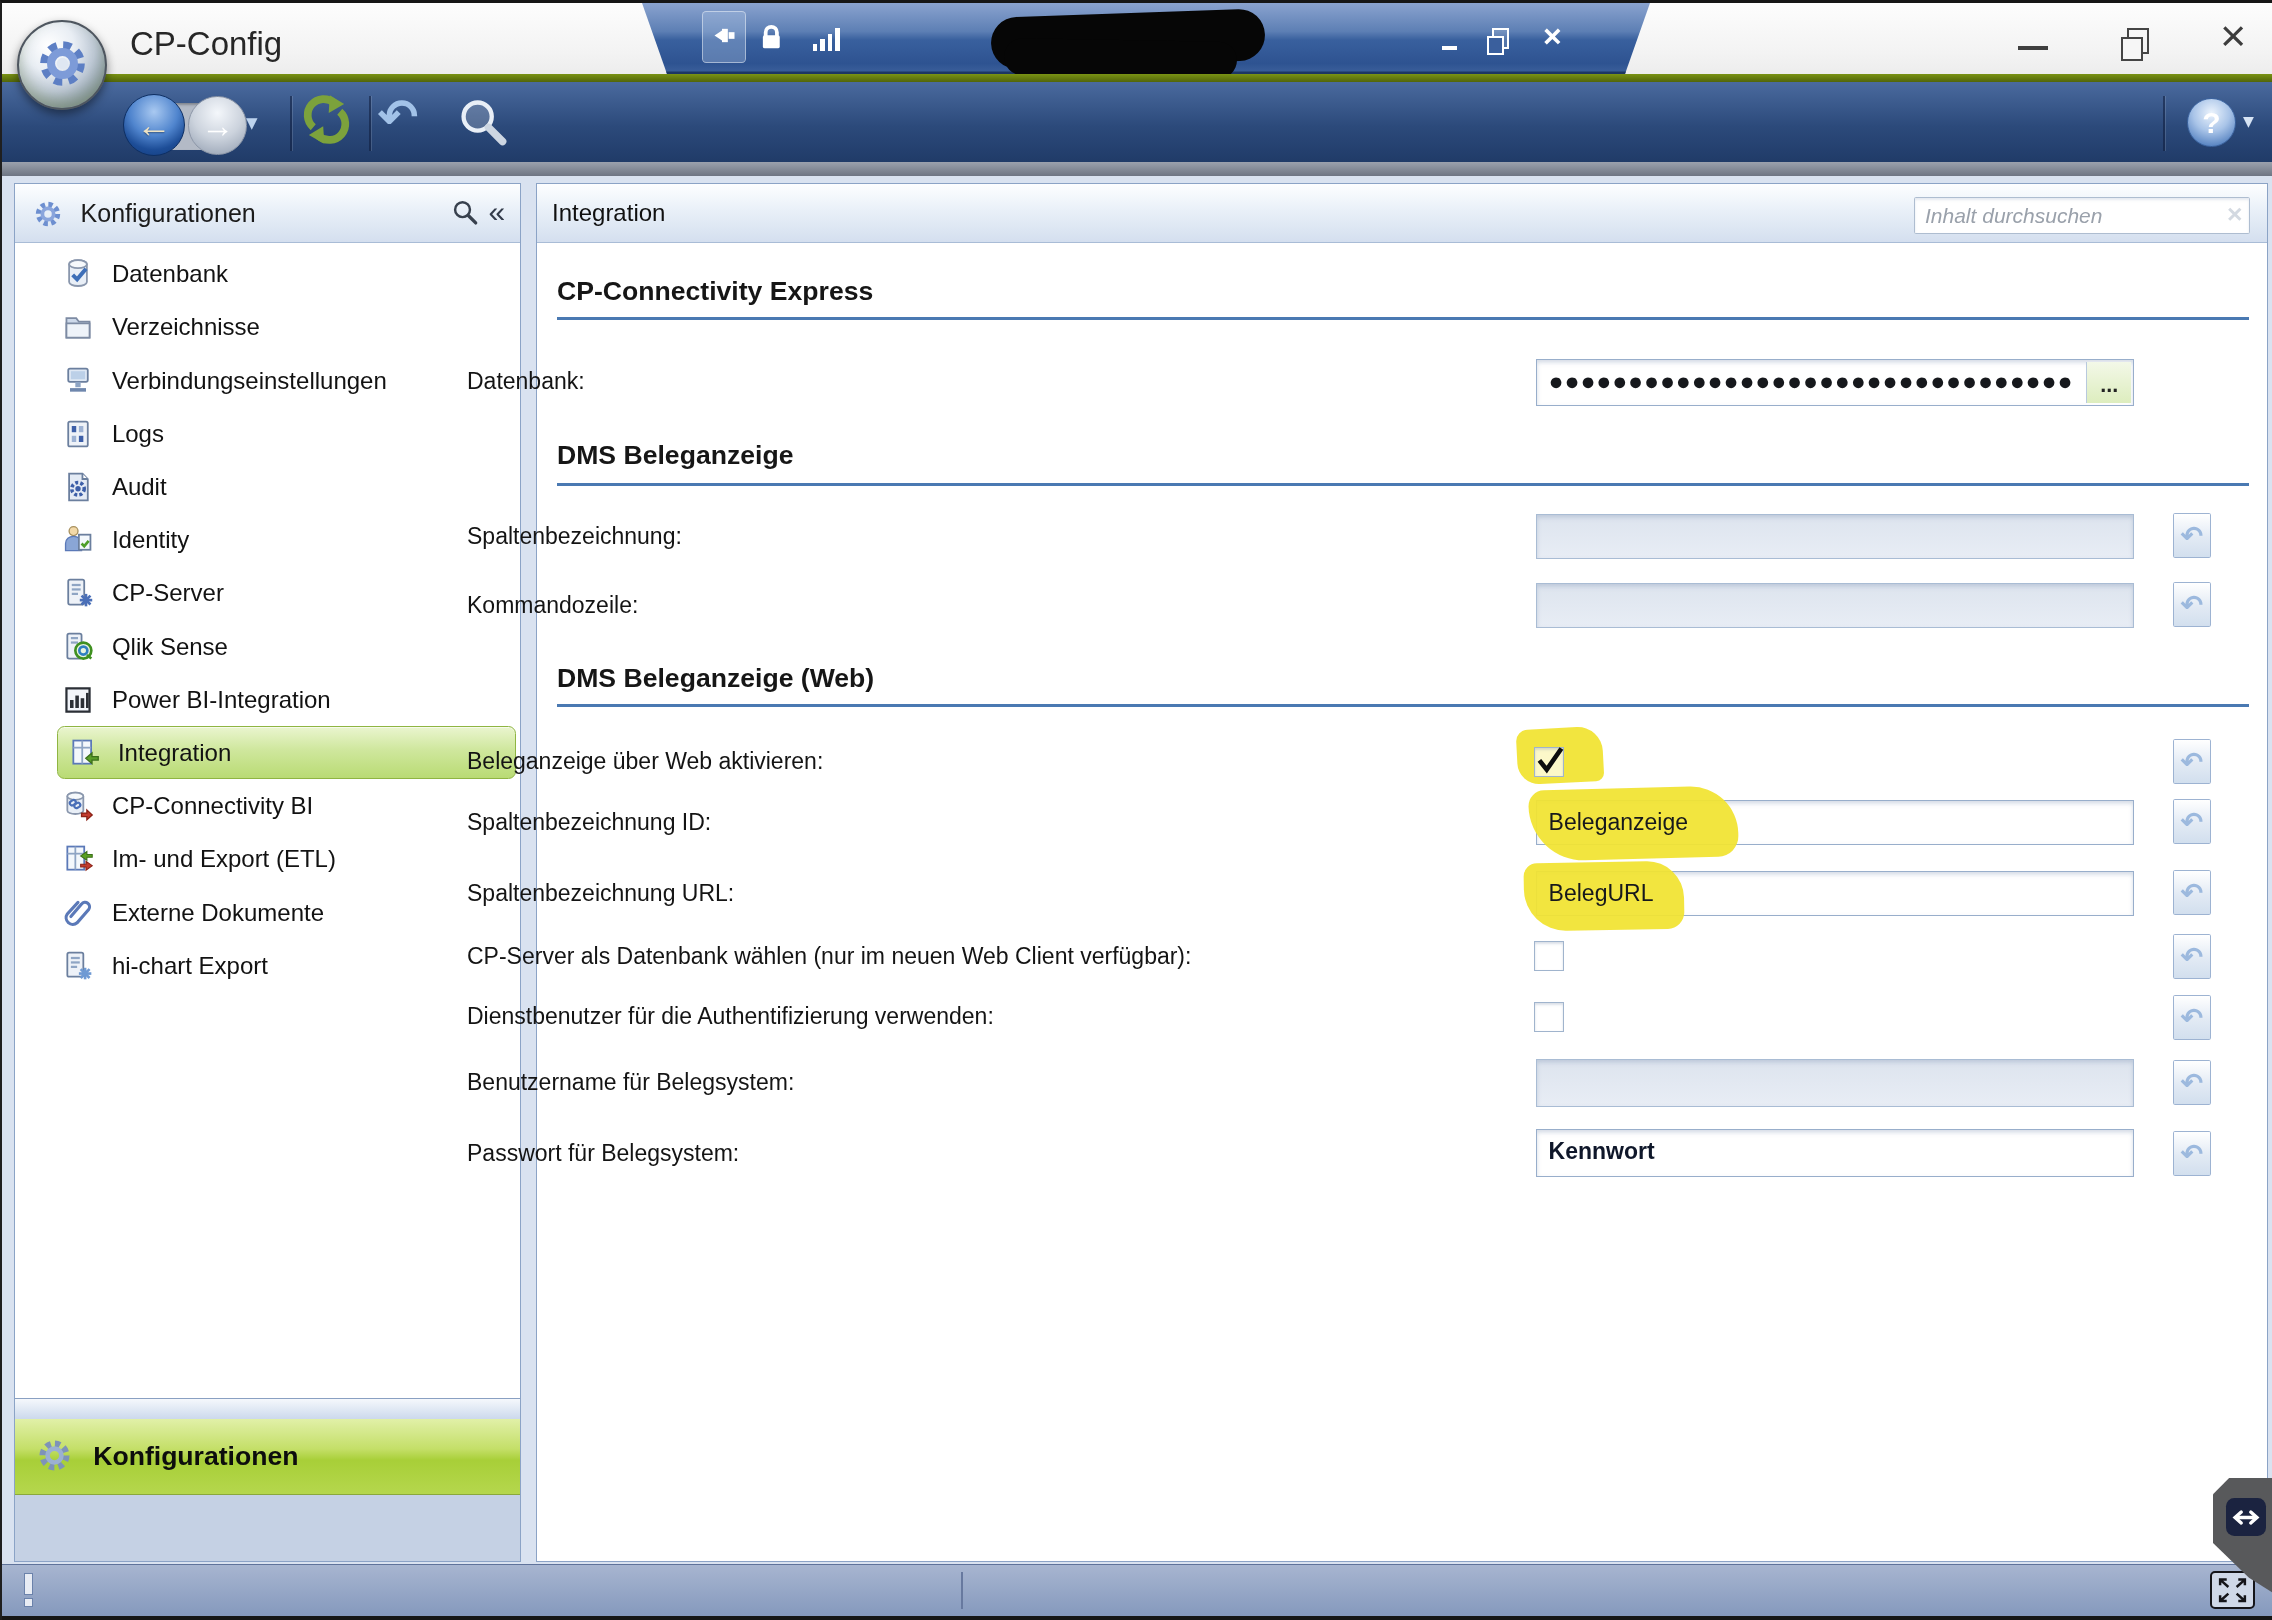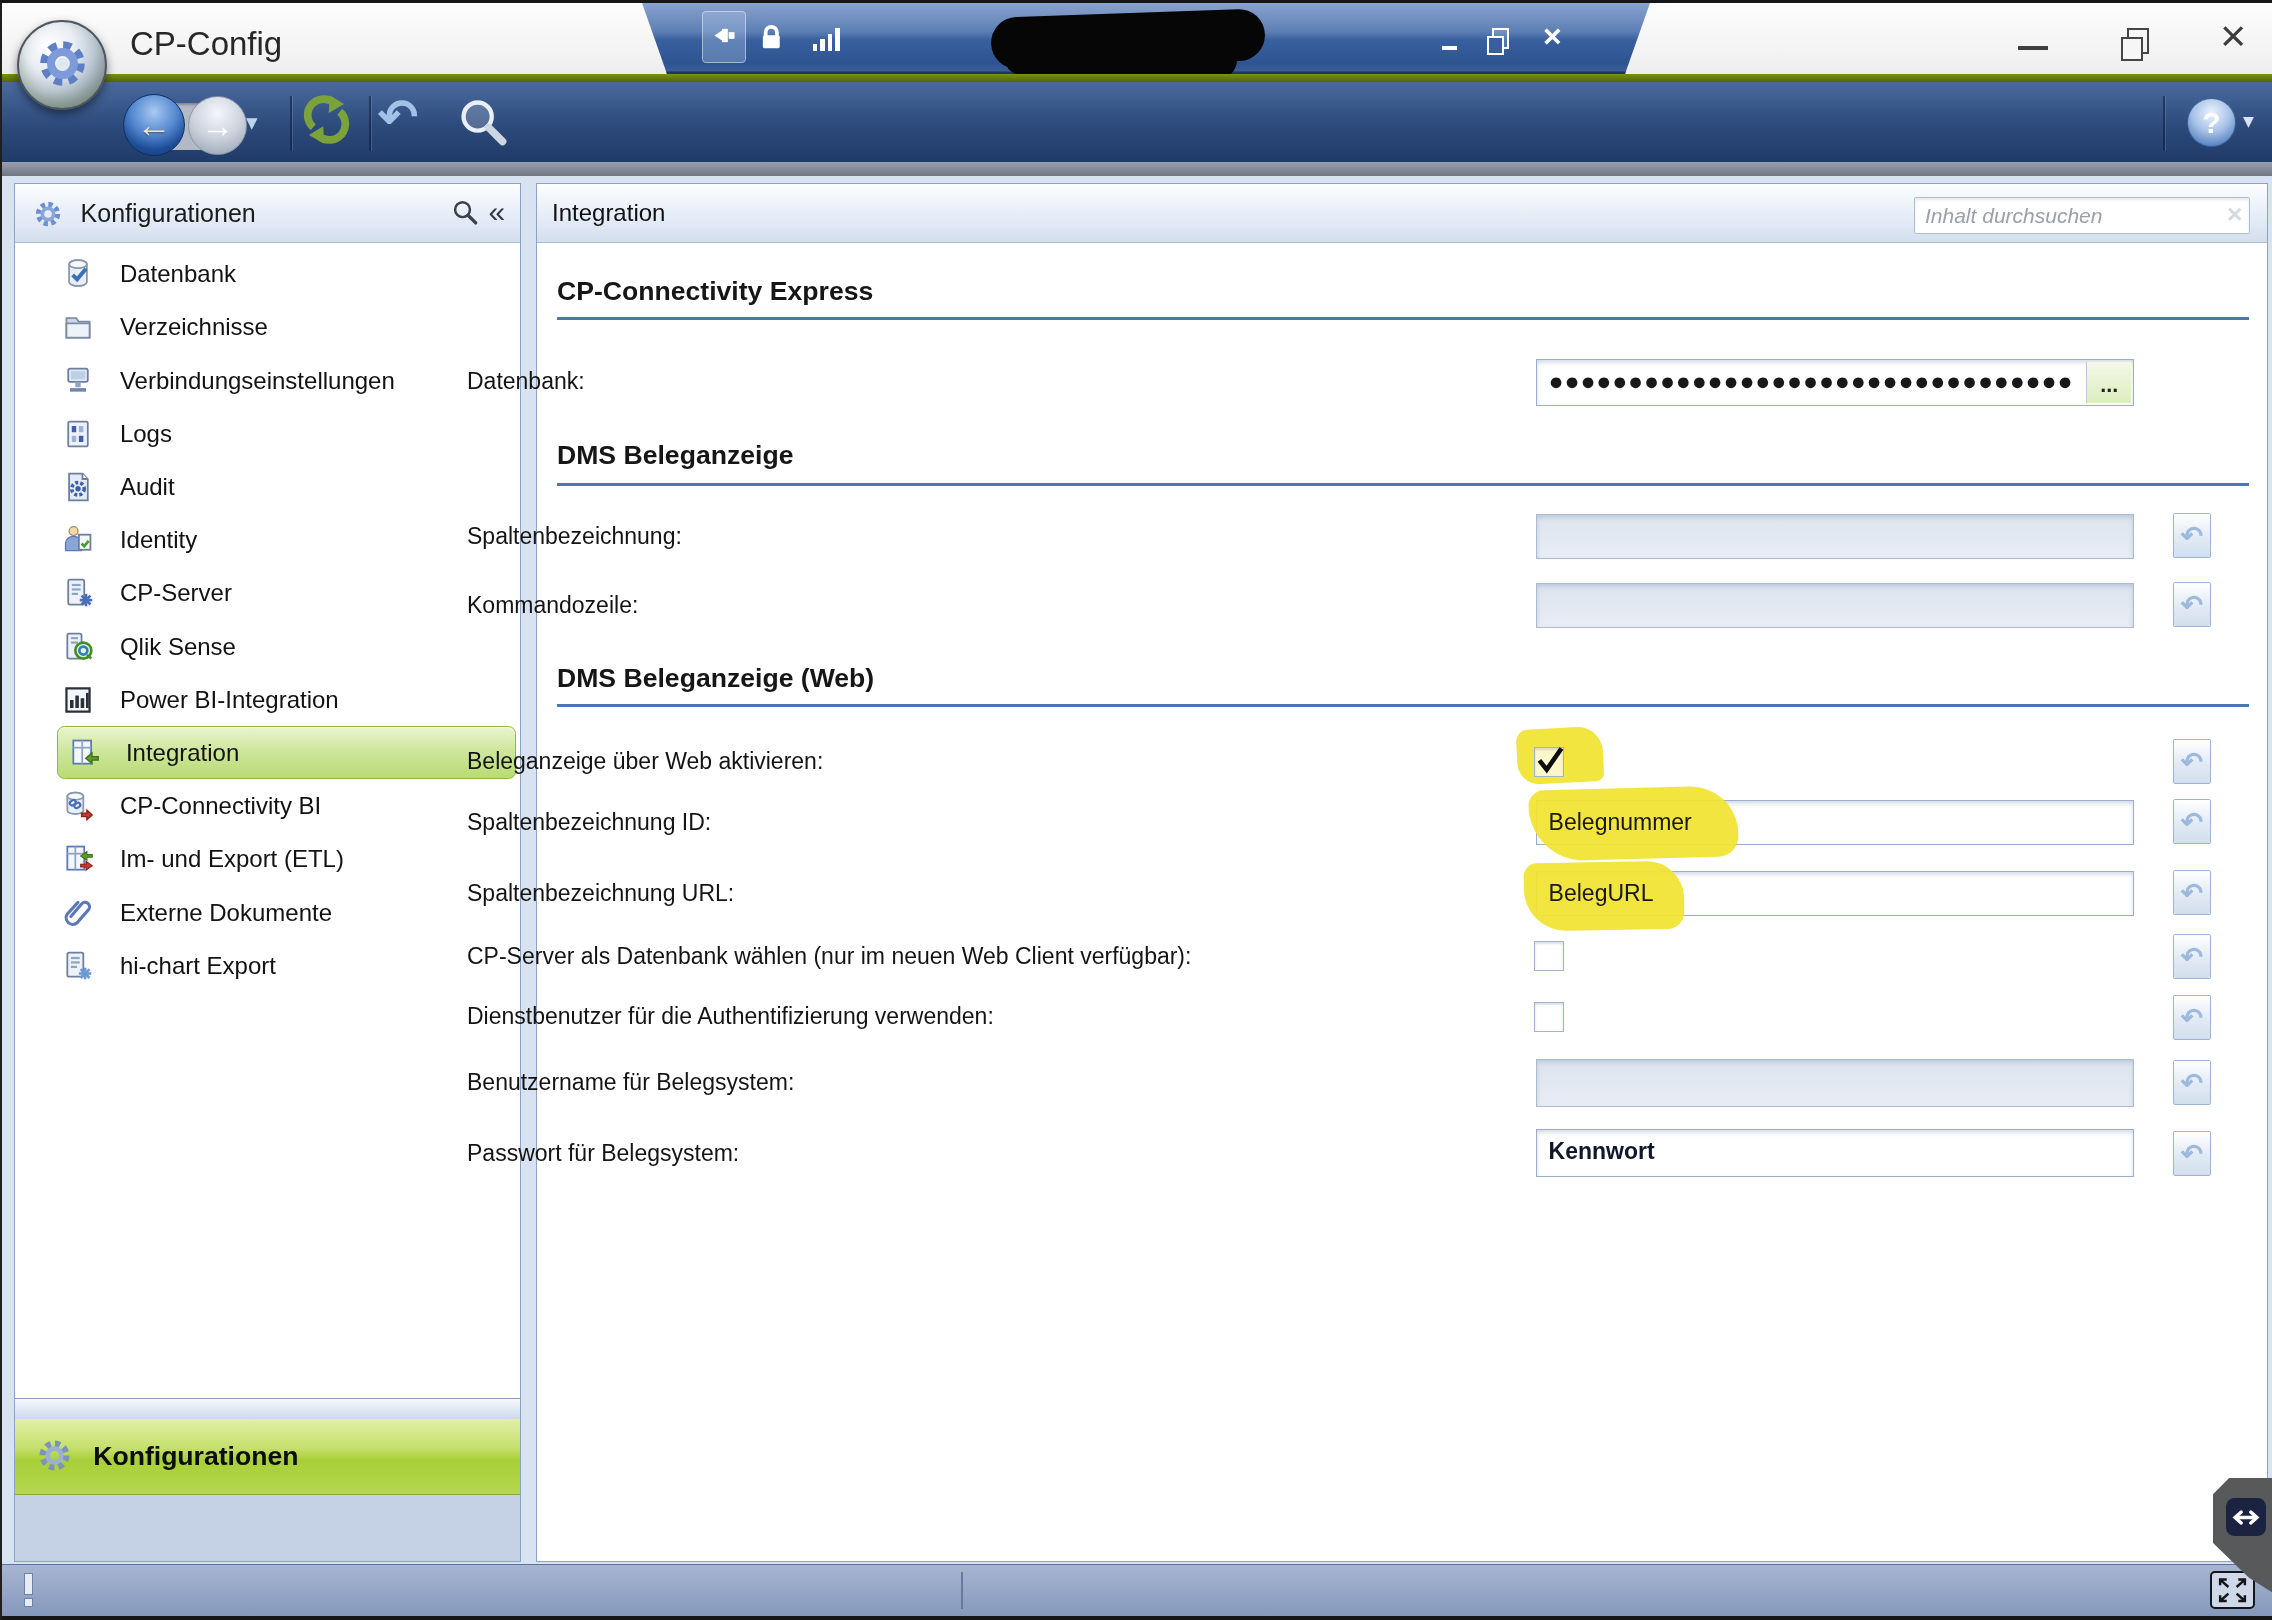--- a/index.html
+++ b/index.html
@@ -55,21 +55,21 @@
   .help-chev{left:2241px;top:105px;font-size:21.6px;color:#d7e4f4;}
   
   .panel{background:#fff;border:0.8px solid #8ba3c6;box-sizing:border-box;}
   .sidebar{left:11.6px;top:180px;width:507px;height:1379px;}
   .mainpanel{left:534px;top:180px;width:1732px;height:1379px;}
   .panel-header{position:absolute;left:0;top:0;right:0;height:58px;
     background:linear-gradient(#fdfeff,#e9f0f8 45%,#d4dfef);border-bottom:0.8px solid #a9bcd6;}
   .sb-title{position:absolute;left:66px;top:0;line-height:58px;font-size:25px;color:#1b1b1b;}
   .mh-title{position:absolute;left:15px;top:0;line-height:58px;font-size:24px;color:#101010;}
   
-  .sb-item{position:absolute;left:47px;height:53px;display:flex;align-items:center;font-size:24px;color:#121212;gap:8px;}
+  .sb-item{position:absolute;left:47px;height:53px;display:flex;align-items:center;font-size:24px;color:#121212;}
   .sb-item .lbl{margin-left:18.3px;white-space:nowrap;}
   .sb-item.selected{left:42px;width:459px;padding-left:10px;box-sizing:border-box;
     background:linear-gradient(#eaf5cf,#cfe79d 45%,#b9db74);border:1.7px solid #8fb542;border-radius:7.5px;
     box-shadow:inset 0 0.8px 0 rgba(255,255,255,.8);}
   .sbi{width:32px;height:32px;flex:none;}
   .sb-splitter{position:absolute;left:0;width:505px;top:1214px;height:20px;
     background:linear-gradient(#f5f8fc,#ccd9ec);border-top:0.8px solid #8aa0c2;border-bottom:0.8px solid #8aa0c2;}
   .sb-green{position:absolute;left:0;width:505px;top:1235px;height:75px;display:flex;align-items:center;
     background:linear-gradient(#e1f0a8,#c4df68 40%,#a8cf38 55%,#b5d74d);
     border-bottom:0.8px solid #8aa83c;}
@@ -409,21 +409,21 @@
   <div class="abs cbx" style="top:744px;">
     <svg width="33" height="33" viewBox="0 0 36 36" style="position:absolute;left:-1.7px;top:-5px;">
       <polyline points="7,19 15,29 31,6" fill="none" stroke="#0d0d0d" stroke-width="5"></polyline>
     </svg>
   </div>
   <div class="abs undo" style="top:736px;">↶</div>
 
   <div class="abs flabel" style="top:803px;">Spaltenbezeichnung ID:</div>
   <div class="abs tfield" style="top:797px;">
     <div class="hl" style="left:-8.3px;top:-13.3px;width:209px;height:71px;border-radius:16.6px 50px 21.6px 58px;transform:rotate(-1.5deg);"></div>
-    <div class="fval">Belegnummer</div>
+    <div class="fval">Beleganzeige</div>
   </div>
   <div class="abs undo" style="top:796px;">↶</div>
 
   <div class="abs flabel" style="top:874px;">Spaltenbezeichnung URL:</div>
   <div class="abs tfield" style="top:868px;">
     <div class="hl" style="left:-13.3px;top:-10px;width:160px;height:68px;border-radius:13.3px 37px 16.6px 42px;transform:rotate(-1deg);"></div>
     <div class="fval">BelegURL</div>
   </div>
   <div class="abs undo" style="top:867px;">↶</div>
 

